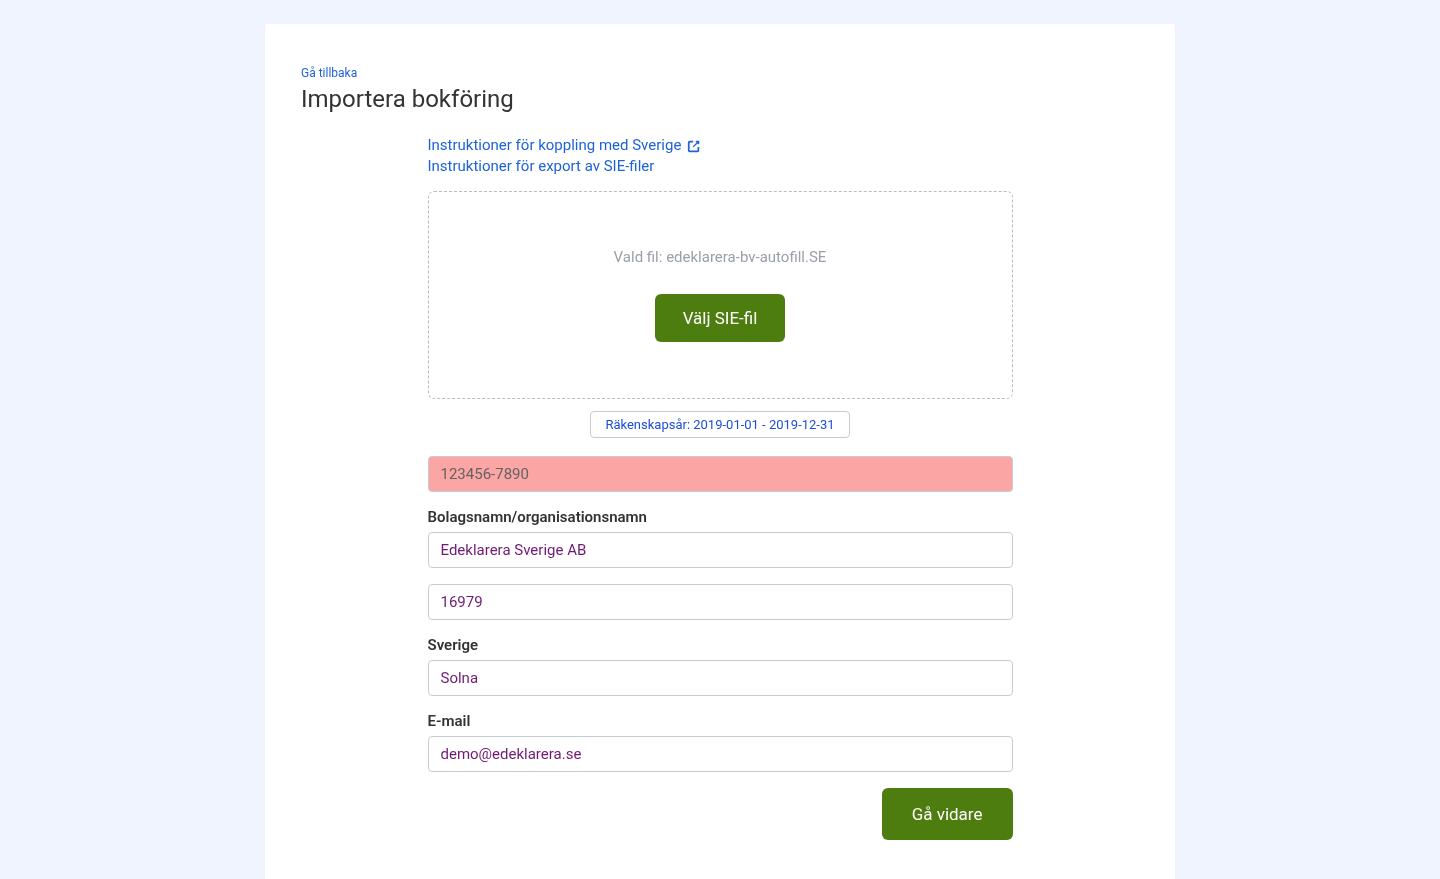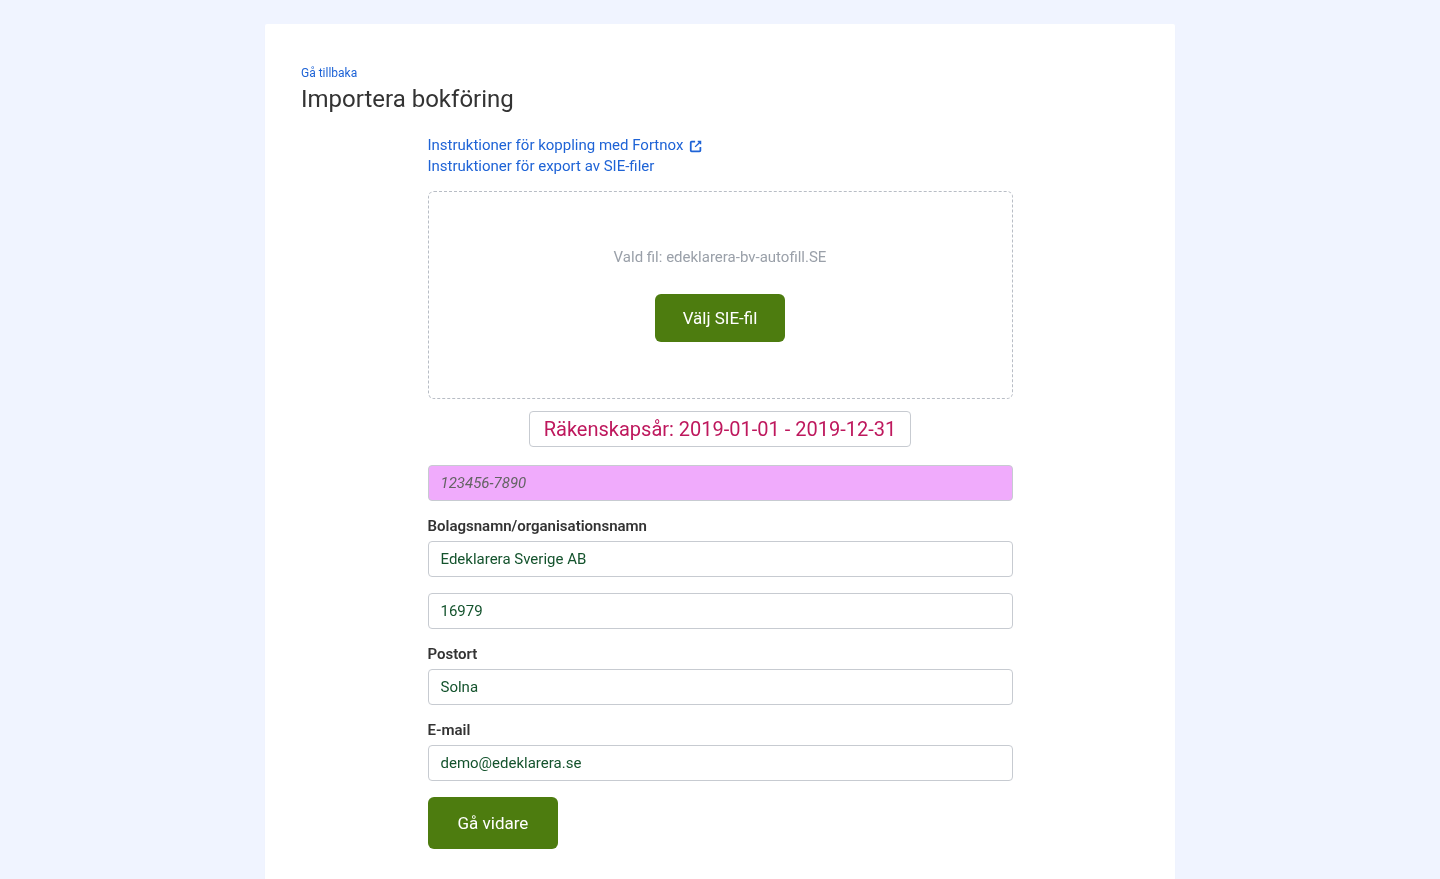--- a/index.html
+++ b/index.html
@@ -103,22 +103,22 @@
     .fiscal-year-box {
       display: flex;
       justify-content: center;
       margin-bottom: 18px;
     }
     
     .fiscal-year {
       border: 1px solid #c7cbd1;
       border-radius: 4px;
       padding: 5px 14px;
-      font-size: 20px;
-      color: #be185d;
+      font-size: 13px;
+      color: #1d4ed8;
       background: #fff;
     }
     
     .form-group {
       margin-bottom: 16px;
     }
     
     .form-label {
       display: block;
       font-size: 15px;
@@ -126,50 +126,50 @@
       color: #333;
       margin-bottom: 6px;
     }
     
     .form-input {
       width: 100%;
       padding: 8px 12px;
       font-size: 15px;
       border: 1px solid #c7cbd1;
       border-radius: 4px;
-      color: #14532d;
+      color: #701a75;
       font-family: inherit;
       background: #fff;
     }
     
     .form-input:disabled {
-      background-color: #f0abfc;
+      background-color: #fca5a5;
       color: #636363;
-      font-style: italic;
     }
     
     .actions {
       display: flex;
+      justify-content: flex-end;
       margin-top: 16px;
     }
   </style>
 </head>
 <body>
 
 <div class="card">
   <a class="back-link">Gå tillbaka</a>
   
   <h1 class="page-title">Importera bokföring</h1>
   
   <div class="inner">
 
     <div class="instructions">
       <div>
         <a class="instruction-link">
-          <span>Instruktioner för koppling med Fortnox</span>
+          <span>Instruktioner för koppling med Sverige</span>
           <svg class="external-icon" viewBox="0 0 16 16" fill="currentColor">
             <path d="M10 2h4v4h-1.6V4.73L7.57 9.57 6.43 8.43 11.27 3.6H10V2zM12 13H3V4h4V2H3a2 2 0 0 0-2 2v9a2 2 0 0 0 2 2h9a2 2 0 0 0 2-2V9h-2v4z"></path>
           </svg>
         </a>
       </div>
       <div>
         <a class="instruction-link">Instruktioner för export av SIE-filer</a>
       </div>
     </div>
 
@@ -191,21 +191,21 @@
     <div class="form-group">
       <label class="form-label">Bolagsnamn/organisationsnamn</label>
       <input type="text" class="form-input" value="Edeklarera Sverige AB" style="">
     </div>
 
     <div class="form-group">
       <input type="text" class="form-input" value="16979" style="">
     </div>
 
     <div class="form-group">
-      <label class="form-label">Postort</label>
+      <label class="form-label">Sverige</label>
       <input type="text" class="form-input" value="Solna" style="">
     </div>
 
     <div class="form-group">
       <label class="form-label">E-mail</label>
       <input type="text" class="form-input" value="demo@edeklarera.se" style="">
     </div>
 
     <div class="actions">
       <button class="btn-primary btn-primary-lg">Gå vidare</button>

